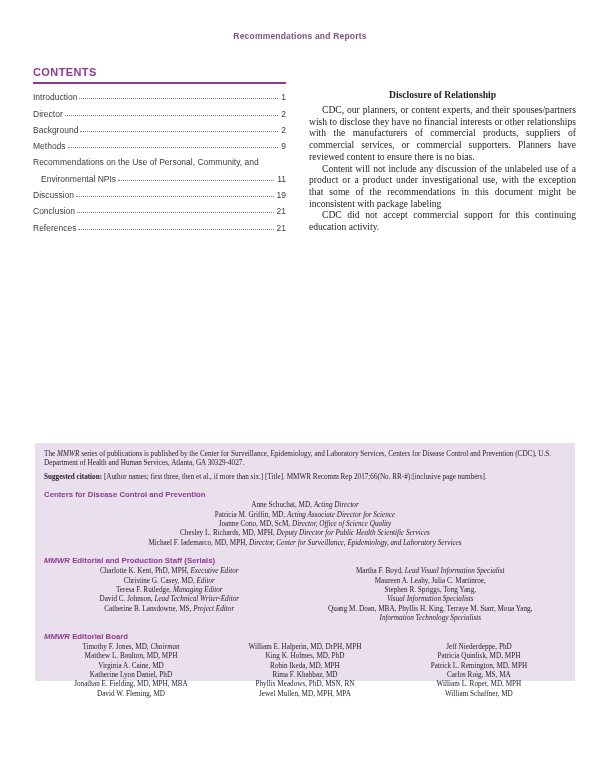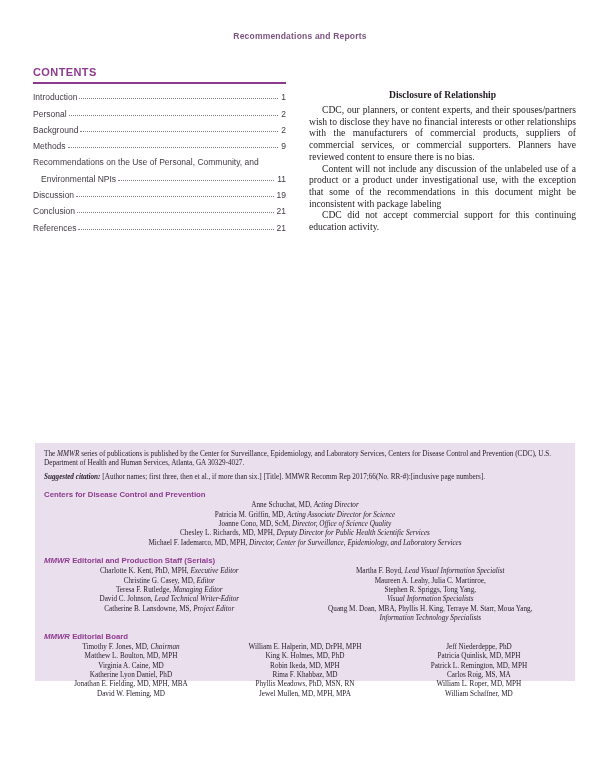--- a/index.html
+++ b/index.html
@@ -47,21 +47,21 @@
     margin:0;font-size:9.6px;line-height:11.7px;text-align:justify;
     text-indent:13px;
   }
   
   .footer-box{
     position:absolute;left:35px;top:443px;width:540px;height:238px;
     background:var(--footer-bg);padding:7px 9px 0 9px;color:#2a2030;
   }
   .fnote{font-size:7.2px;line-height:9.4px;text-align:left;}
   .fcite{font-size:7.2px;line-height:9.4px;margin-top:4px;}
-  .b{font-weight:700;font-style:italic;}
+  .b{font-weight:700;}
   .it{font-style:italic;}
   .fheading{
     font-family:"Liberation Sans",sans-serif;font-weight:700;
     font-size:7.8px;color:var(--accent-purple);margin-top:8px;margin-bottom:2px;
   }
   .fheading .it{font-style:italic;}
   .fcenter{text-align:center;}
   .fline{font-size:7.2px;line-height:9.4px;}
   .staff-row{display:flex;margin-top:1px;}
   .staff-col-left{width:48%;text-align:center;}
@@ -76,21 +76,21 @@
 
 <div class="contents">
   <div class="contents-title">CONTENTS</div>
   <div class="toc">
     <div class="toc-row">
       <span class="toc-label">Introduction</span>
       <span class="toc-dots"></span>
       <span class="toc-page">1</span>
     </div>
     <div class="toc-row">
-      <span class="toc-label">Personal</span>
+      <span class="toc-label">Director</span>
       <span class="toc-dots"></span>
       <span class="toc-page">2</span>
     </div>
     <div class="toc-row">
       <span class="toc-label">Background</span>
       <span class="toc-dots"></span>
       <span class="toc-page">2</span>
     </div>
     <div class="toc-row">
       <span class="toc-label">Methods</span>

